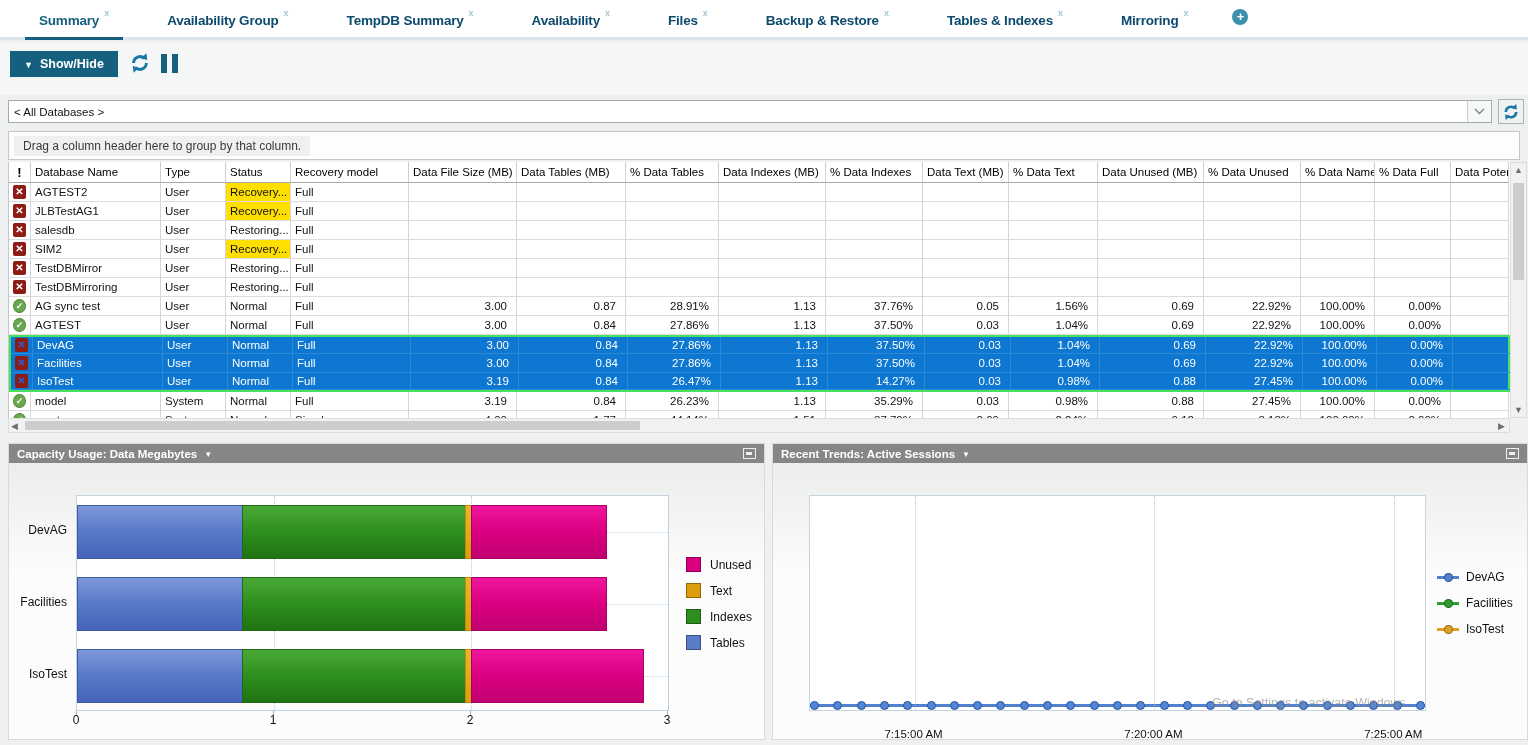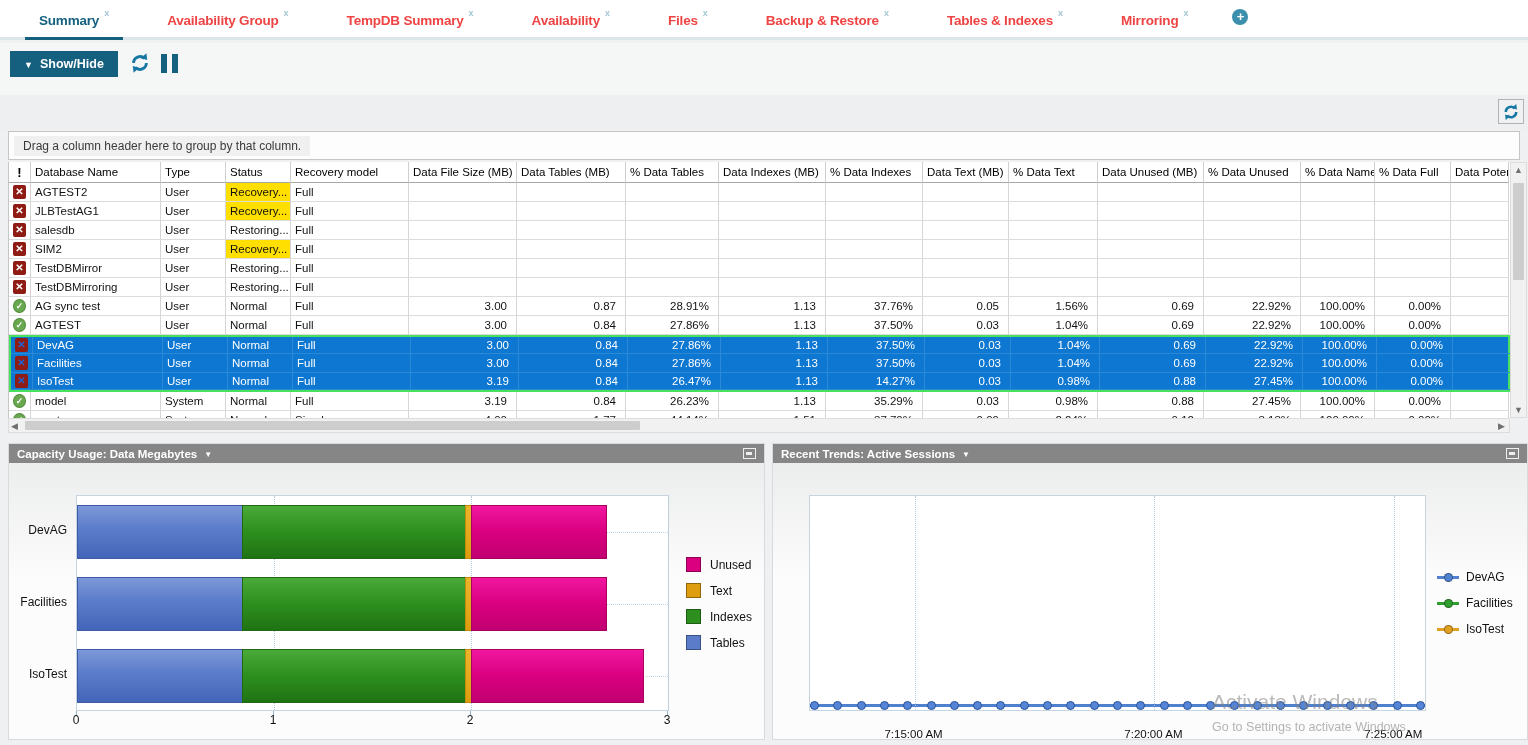--- a/index.html
+++ b/index.html
@@ -4,21 +4,21 @@
 <style>
   * { box-sizing: border-box; margin: 0; padding: 0; }
   html,body { width:1528px; height:745px; overflow:hidden; background:#eef0f1;
               font-family:"Liberation Sans", sans-serif; }
 
   
   #tabbar { position:absolute; left:0; top:0; width:1528px; height:40px; background:#ffffff;
             border-bottom:3px solid #dbe5ea; display:flex; align-items:flex-end; padding-left:25px; }
   .tab { height:37px; display:flex; align-items:center; padding:0 14px; margin-right:30px;
          margin-bottom:-3px; border-bottom:3px solid transparent; cursor:default; }
-  .tab .lbl { font-size:13.5px; font-weight:bold; color:#ef4444; letter-spacing:-0.2px; }
+  .tab .lbl { font-size:13.5px; font-weight:bold; color:#0c4a6e; letter-spacing:-0.2px; }
   .tab .x { font-size:9px; font-weight:bold; color:#a5c6d5; margin-left:5px; position:relative; top:-7px; }
   .tab.active { background:#ffffff; border-bottom-color:#15607f; }
   .tab.active .lbl { color:#15607f; }
   .tab-add { width:16px; height:16px; border-radius:50%; background:#3d90ad; color:#fff;
              font-size:13px; line-height:15px; text-align:center; font-weight:bold; margin-bottom:12px; }
 
   
   #toolbar { position:absolute; left:0; top:43px; width:1528px; height:52px; background:#f5f6f6; }
   #showhide { position:absolute; left:10px; top:8px; width:108px; height:26px; background:#15607f;
               color:#fff; font-size:12.5px; font-weight:bold; display:flex; align-items:center;
@@ -172,20 +172,28 @@
       <polygon points="4.2,18.8 3.4,12.8 9.2,14.4" fill="#1878a5"></polygon>
     </svg>
   </div>
   <div class="tool-ic" id="pause-ic">
       <span></span>
       <span></span>
     </div>
 </div>
 
 <div id="filterrow">
+  <div id="dbselect">
+    <span class="val">&lt; All Databases &gt;</span>
+    <span class="chev">
+      <svg width="11" height="7" viewBox="0 0 11 7">
+          <polyline points="1,1 5.5,5.5 10,1" stroke="#7a8avoir" fill="none" stroke-width="1.4" style="stroke:#7a858c"></polyline>
+        </svg>
+    </span>
+  </div>
   <div id="filter-refresh">
     <svg width="18" height="18" viewBox="0 0 20 20">
       <path d="M4.2 10a5.8 5.8 0 0 1 9.9-4.1" stroke="#1878a5" stroke-width="2.8" fill="none"></path>
       <polygon points="15.8,1.2 16.6,7.2 10.8,5.6" fill="#1878a5"></polygon>
       <path d="M15.8 10a5.8 5.8 0 0 1-9.9 4.1" stroke="#1878a5" stroke-width="2.8" fill="none"></path>
       <polygon points="4.2,18.8 3.4,12.8 9.2,14.4" fill="#1878a5"></polygon>
     </svg>
   </div>
 </div>
 
@@ -623,15 +631,14 @@
     </div>
     <div class="tr-leg" style="left: 664px; top: 178px;">
       <span class="ln" style="background: rgb(224, 160, 32);">
         <i style="background: rgb(224, 160, 32); border: 1px solid rgba(0, 0, 0, 0.35);"></i>
       </span>
       <span>IsoTest</span>
     </div>
   </div>
 
 <div id="wm">
-  <div class="l1">Activate Windows</div>
   <div class="l2">Go to Settings to activate Windows.</div>
 </div>
 
 </body></html>

